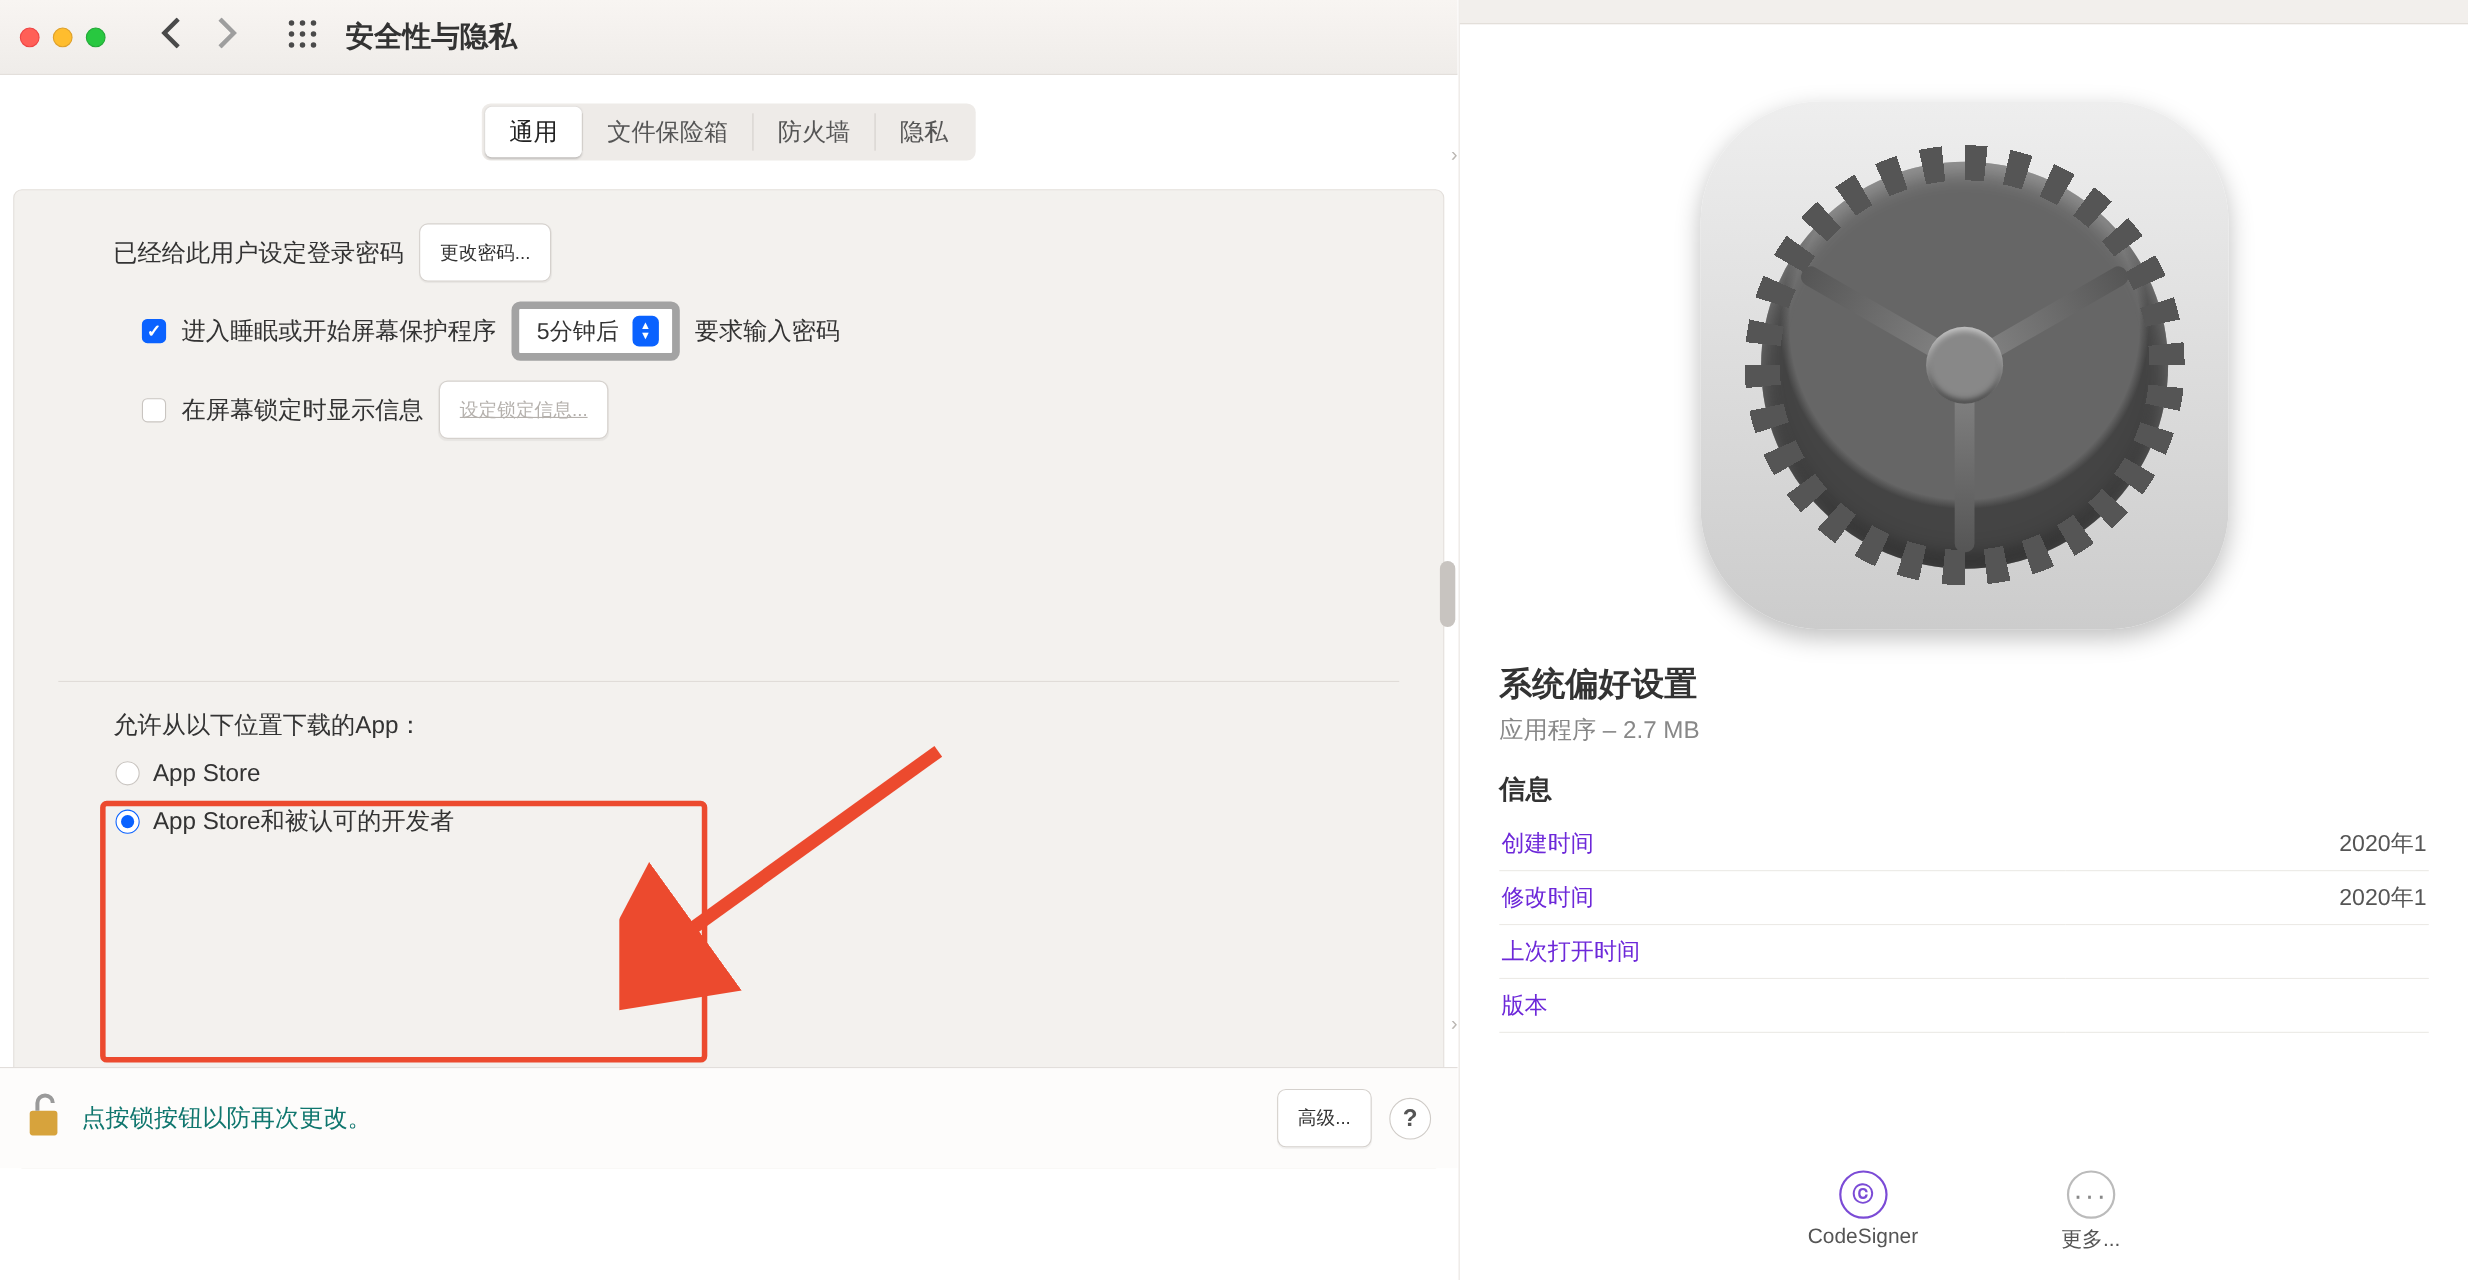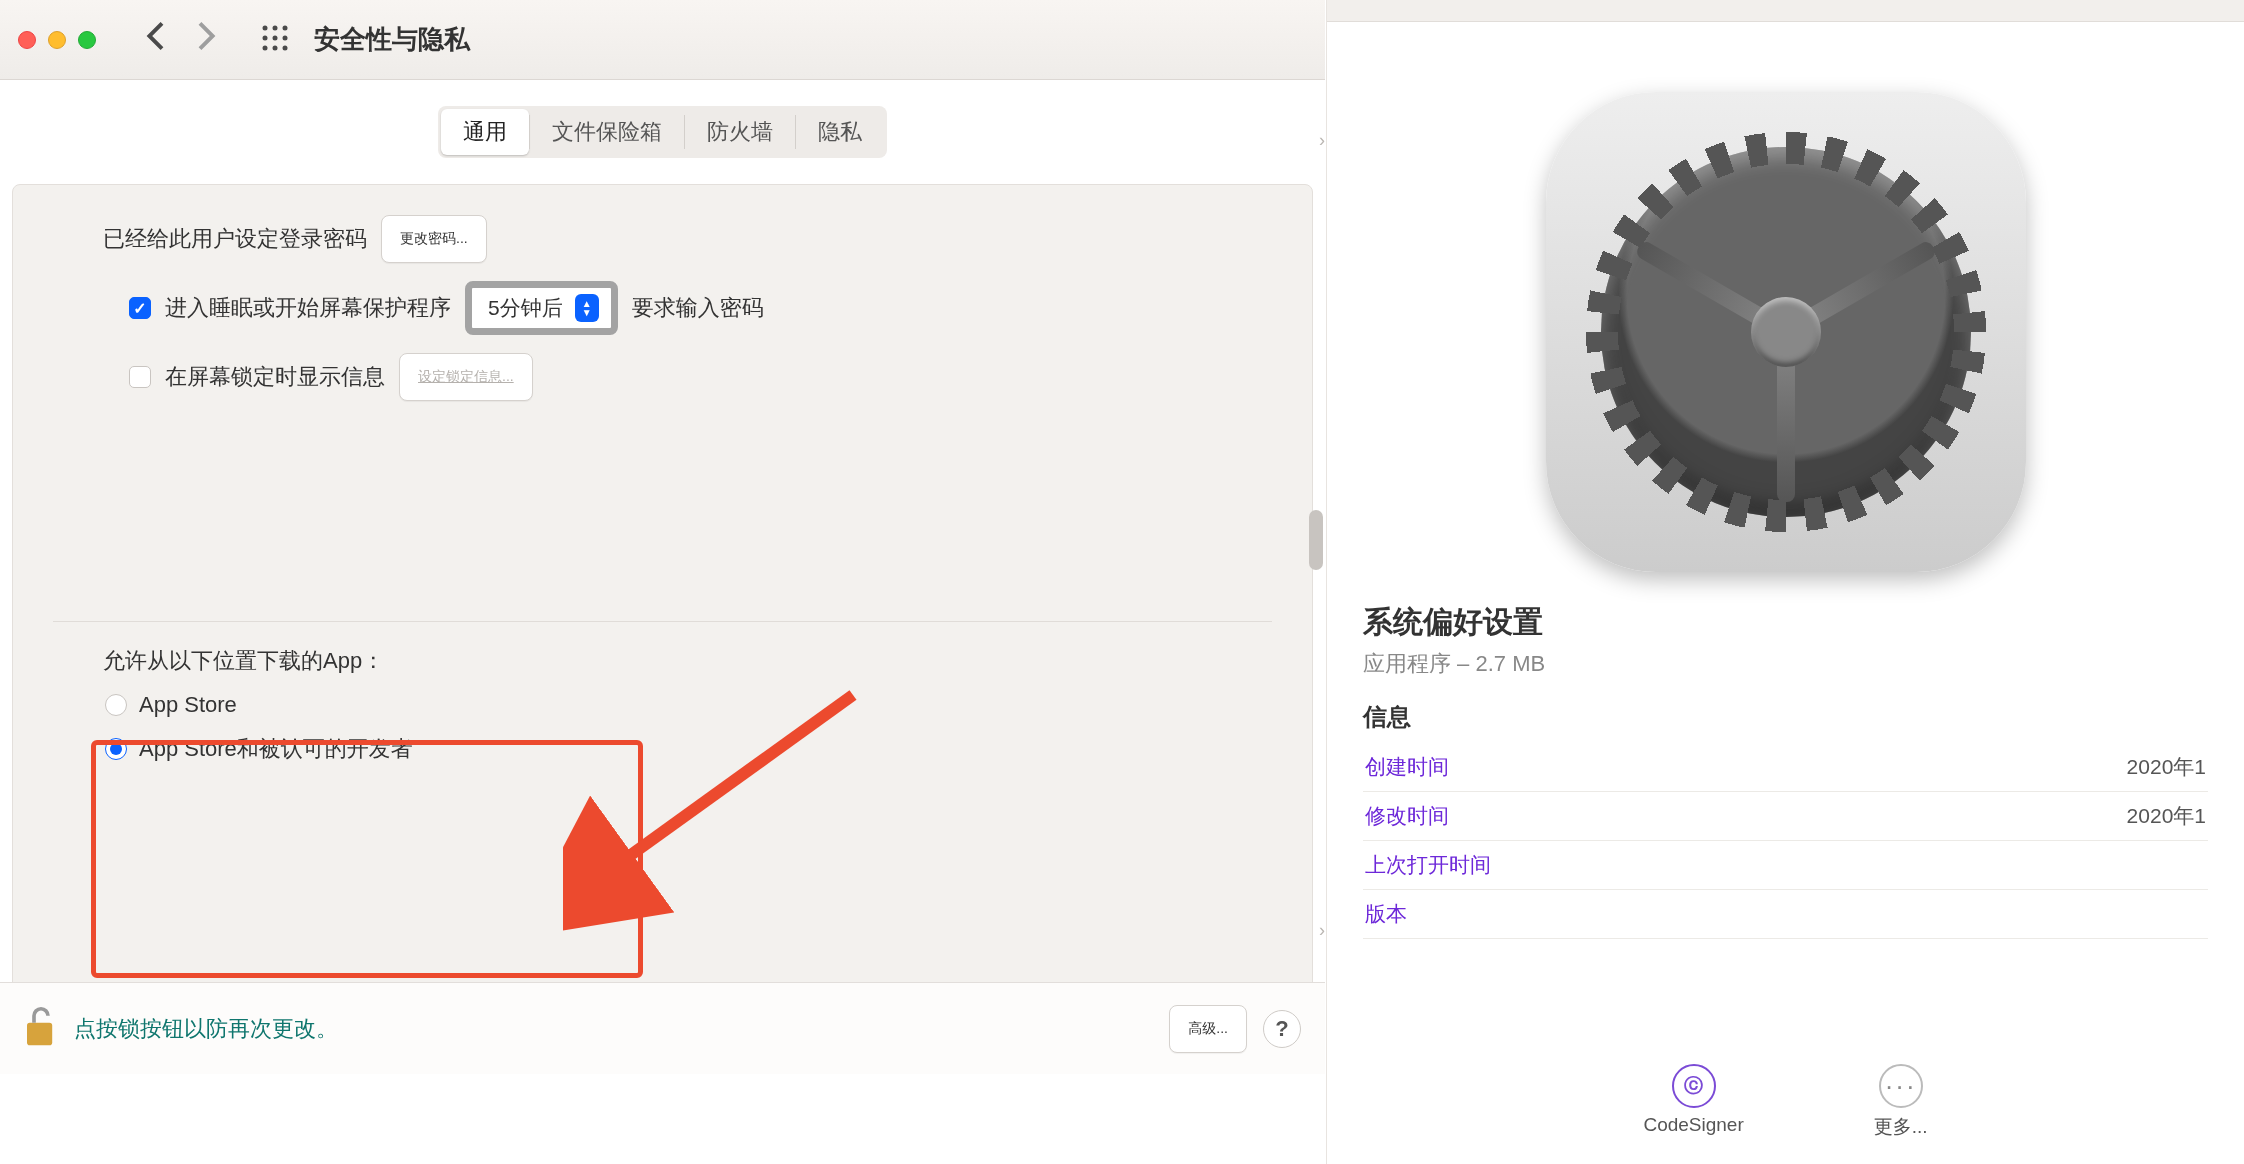--- a/index.html
+++ b/index.html
@@ -5,21 +5,21 @@
   * { box-sizing: border-box; margin: 0; padding: 0; font-family: -apple-system, "Helvetica Neue", Arial, sans-serif; }
   body { width: 2244px; height: 1164px; background: #fff; overflow: hidden; }
 
   
   .prefs-window {
     position: absolute; left: 0; top: 0; width: 1325px; height: 100%;
     background: #fff;
   }
 
   .prefs-toolbar {
-    height: 80px; background: linear-gradient(#f8f5f2,#efece9);
+    height: 68px; background: linear-gradient(#f8f5f2,#efece9);
     border-bottom: 1px solid #dcd7d3; display: flex; align-items: center;
     padding: 0 18px; gap: 18px;
   }
   .traffic { display: flex; gap: 12px; margin-right: 24px;}
   .dot { width: 18px; height: 18px; border-radius: 50%; }
   .dot.red { background: #ff5f57; border:1px solid #e44; }
   .dot.yellow { background: #ffbd2e; border:1px solid #dea02b; }
   .dot.green { background: #28c840; border:1px solid #24a938; }
 
   .nav-btn { color:#9e9e9e; font-size:28px; padding:0 8px; }
@@ -44,21 +44,21 @@
   .segmented .seg.active { background:#fff; box-shadow:0 1px 2px rgba(0,0,0,.2); color:#222;}
   .seg-divider { width:1px; background:#d3cfcb; margin: 6px 0;}
 
   .panel { margin: 26px 12px 0; background:#f3f1ee; border:1px solid #e3dfdb;
     border-radius:8px; padding: 30px 40px 200px; position: relative; height: 890px;}
 
   .row { display:flex; align-items:center; gap:14px; font-size:22px; color:#333; margin-bottom: 18px;}
   .row .indent { width: 36px; }
   .btn {
     background:#fff; border:1px solid #d5d1cd; border-radius:8px;
-    padding:14px 18px; font-size:14px; color:#333; box-shadow:0 1px 1px rgba(0,0,0,.05);
+    padding:14px 18px; font-size:17px; color:#333; box-shadow:0 1px 1px rgba(0,0,0,.05);
   }
   .btn.disabled { color:#b5b1ad;text-decoration:underline; }
   .select {
     display:flex; align-items:center; gap:12px; background:#fff;
     border:7px solid #a3a3a3; border-radius:8px; padding:6px 12px 6px 16px;
     font-size:21px; color:#333;
   }
   .select .arrows { display:flex; flex-direction:column; background:#0a62ff;
     border-radius:6px; width:24px; height:28px; align-items:center; justify-content:center;}
   .select .arrows span { color:#fff; font-size:10px; line-height:9px;}

